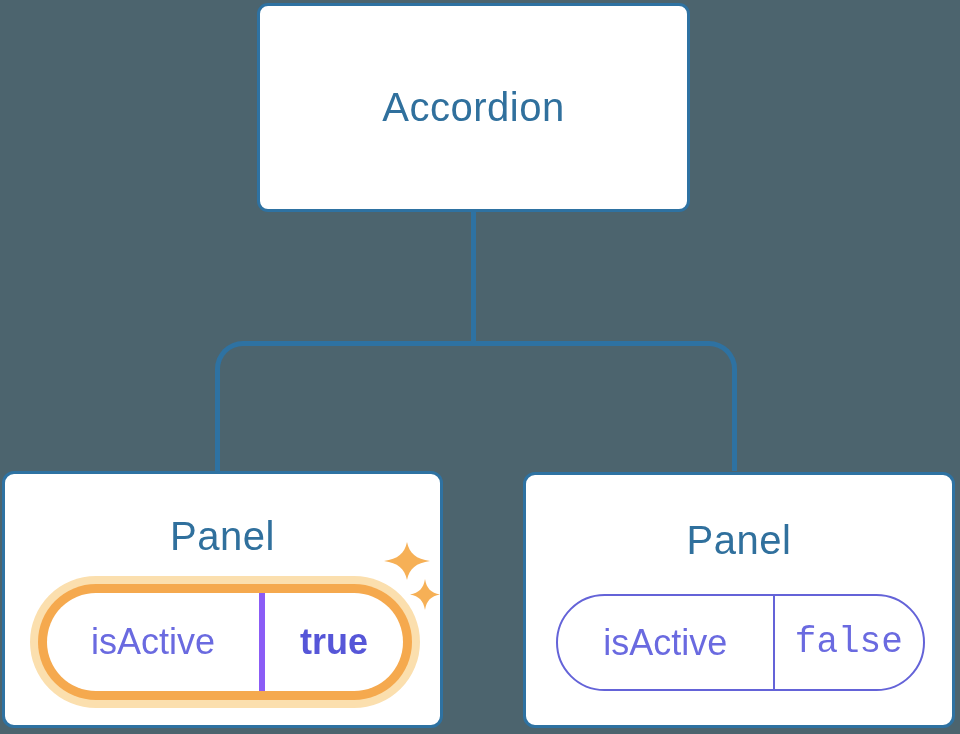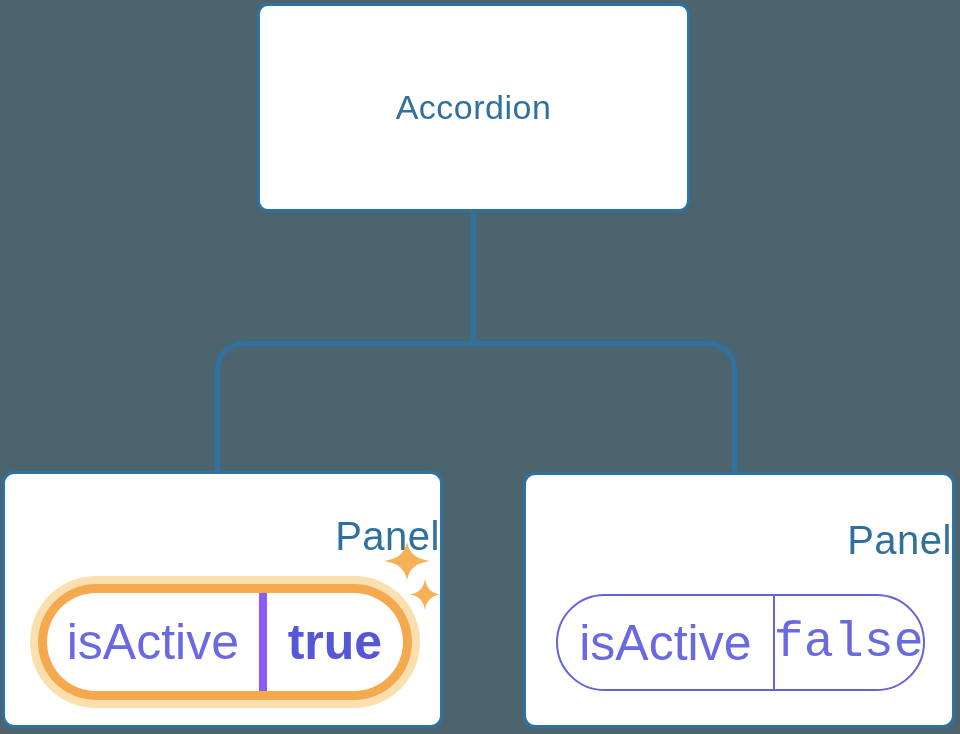--- a/index.html
+++ b/index.html
@@ -22,21 +22,21 @@
   }
   
   .accordion-node {
     left: 257px; top: 3px;
     width: 433px; height: 209px;
     border-radius: 11px;
     display: flex; align-items: center; justify-content: center;
   }
   .node-label {
     color: #30709d;
-    font-size: 34px;
+    font-size: 40px;
     font-weight: 500;
     letter-spacing: 0.5px;
   }
   
   .stem {
     position: absolute;
     left: 471px; top: 212px;
     width: 5px; height: 131px;
     background: #2e72a2;
   }
@@ -50,21 +50,21 @@
     border-radius: 28px 28px 0 0;
     background: transparent;
   }
   
   .panel-node { border-radius: 12px; }
   .panel-left  { left: 2px;   top: 471px; width: 441px; height: 257px; }
   .panel-right { left: 523px; top: 472px; width: 432px; height: 256px; }
   .panel-title {
     position: absolute;
     left: 0; width: 100%;
-    text-align: right;
+    text-align: center;
     color: #30709d;
     font-size: 40px;
     font-weight: 500;
     line-height: 1;
     letter-spacing: 0.5px;
   }
   .panel-left  .panel-title { top: 42px; }
   .panel-right .panel-title { top: 45px; }
   
   .glow-pill {
@@ -85,28 +85,28 @@
   }
   .pill-inner {
     width: 100%; height: 100%;
     border-radius: 49px;
     background: #ffffff;
     display: flex;
     overflow: hidden;
   }
   .pill-cell {
     display: flex; align-items: center; justify-content: center;
-    font-size: 50px;
+    font-size: 36px;
     color: #6a6ae0;
     box-sizing: border-box;
   }
   .pill-cell.key-cell { width: 59.5%; }
   .pill-cell.value-cell { width: 40.5%; }
   .glow-pill .value-cell {
-    border-left: 8px solid #8b5cf6;
+    border-left: 6px solid #8b5cf6;
     font-weight: 700;
     color: #5656d8;
   }
   
   .plain-pill {
     position: absolute;
     left: 30px; top: 119px;
     width: 369px; height: 97px;
     border: 2px solid #6463d8;
     border-radius: 50px;

